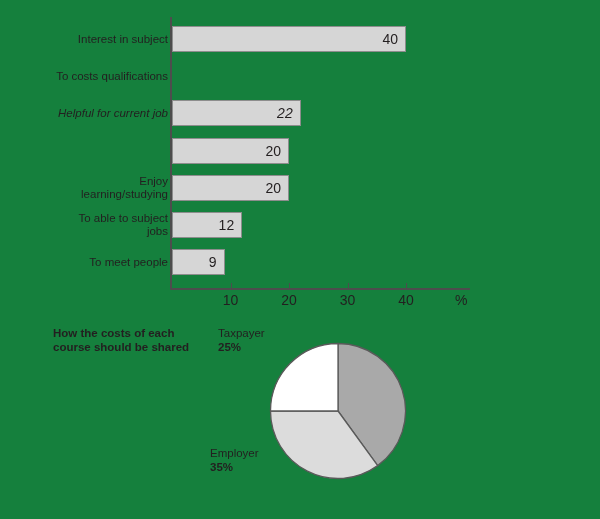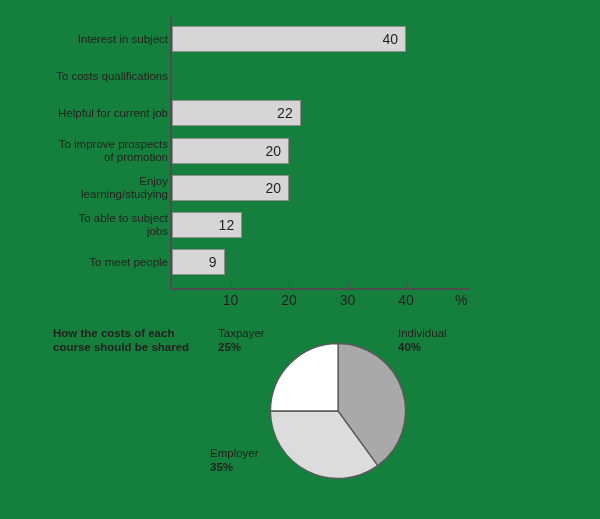--- a/index.html
+++ b/index.html
@@ -165,31 +165,29 @@
           <div class="bar-label">Interest in subject</div>
           <div class="bar-track" style="width: 234px;">
             <div class="bar-rect" style="width: 234px;">
               <div class="bar-value">40</div>
             </div>
           </div>
         </div>
         <div class="bar-row" style="top: 63.2px;">
           <div class="bar-label">To costs qualifications</div>
         </div>
-        <div class="bar-row" style="top: 100.4px;">
+        <div class="bar-row" style="top: 100.4px; font-style: italic;">
           <div class="bar-label">Helpful for current job</div>
           <div class="bar-track" style="width: 118px;">
             <div class="bar-rect" style="width: 128.7px;">
               <div class="bar-value">22</div>
             </div>
           </div>
         </div>
         <div class="bar-row" style="top: 137.6px;">
-          <div class="bar-label">To improve prospects
-of promotion</div>
           <div class="bar-track" style="width: 117px;">
             <div class="bar-rect" style="width: 117px;">
               <div class="bar-value">20</div>
             </div>
           </div>
         </div>
         <div class="bar-row" style="top: 174.8px;">
           <div class="bar-label">Enjoy
 learning/studying</div>
           <div class="bar-track" style="width: 117px;">
@@ -244,23 +242,19 @@
             <path d="M 69 69 L 1.50 69.00 A 67.5 67.5 0 0 1 69.00 1.50 Z" fill="#ffffff" stroke="#5a5a5a" stroke-width="1.3" stroke-linejoin="round"></path>
           </g>
       </svg>
     </div>
 
     <div class="pie-label" id="label-taxpayer">
       <span class="name">Taxpayer</span>
       <span class="pct">25%</span>
     </div>
 
-    <div class="pie-label" id="label-individual">
-      <span class="name">Individual</span>
-      <span class="pct">40%</span>
-    </div>
 
     <div class="pie-label" id="label-employer">
       <span class="name">Employer</span>
       <span class="pct">35%</span>
     </div>
   </div>
 </div>
 
 </body></html>

